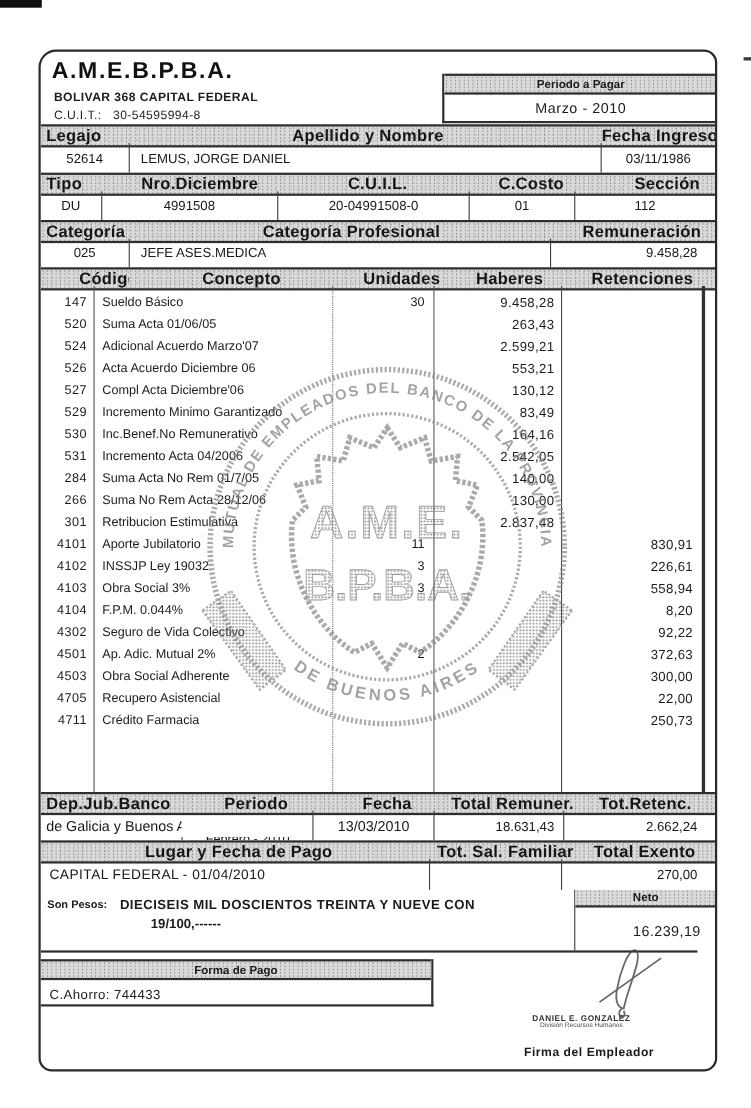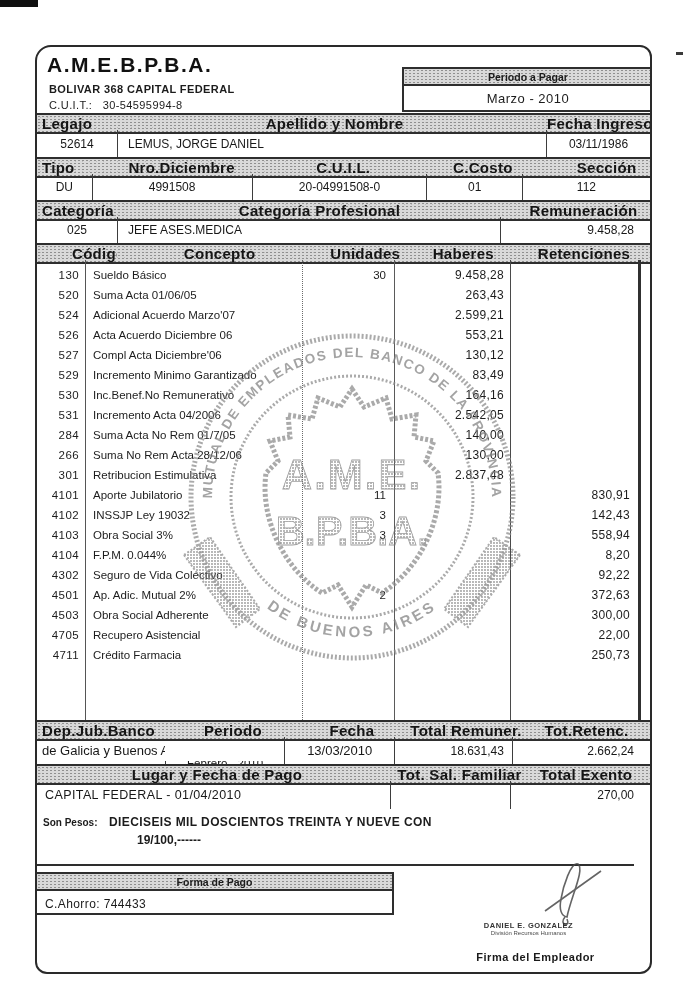--- a/index.html
+++ b/index.html
@@ -172,21 +172,21 @@
     </div>
 
     <div class="tbody">
       <div class="vline vl1"></div>
       <div class="vline vl2"></div>
       <div class="vline vl3"></div>
       <div class="vline vl4"></div>
       <div class="vline vl5"></div>
       <div>
         <div class="trow">
-          <div class="c-code">130</div>
+          <div class="c-code">147</div>
           <div class="c-concept">Sueldo Básico</div>
           <div class="c-units">30</div>
           <div class="c-hab">9.458,28</div>
           <div class="c-ret"></div>
         </div>
 
         <div class="trow">
           <div class="c-code">520</div>
           <div class="c-concept">Suma Acta 01/06/05</div>
           <div class="c-units"></div>
@@ -272,21 +272,21 @@
           <div class="c-units">11</div>
           <div class="c-hab"></div>
           <div class="c-ret">830,91</div>
         </div>
 
         <div class="trow">
           <div class="c-code">4102</div>
           <div class="c-concept">INSSJP Ley 19032</div>
           <div class="c-units">3</div>
           <div class="c-hab"></div>
-          <div class="c-ret">142,43</div>
+          <div class="c-ret">226,61</div>
         </div>
 
         <div class="trow">
           <div class="c-code">4103</div>
           <div class="c-concept">Obra Social 3%</div>
           <div class="c-units">3</div>
           <div class="c-hab"></div>
           <div class="c-ret">558,94</div>
         </div>
 
@@ -363,20 +363,24 @@
     <div class="vrow" style="top:734px;height:28px;">
       <div class="vcell wE1" style="padding-left:8px;font-size:12.5px;letter-spacing:0.4px;">CAPITAL FEDERAL - 01/04/2010</div>
       <div class="vcell ctr wE2 bl"></div>
       <div class="vcell endr wE3 bl" style="padding-right:16px;">270,00</div>
     </div>
 
     <div class="sonpesos">
       <div class="sp-label">Son Pesos:</div>
       <div class="sp-line1">DIECISEIS MIL DOSCIENTOS TREINTA Y NUEVE CON</div>
       <div class="sp-line2">19/100,------</div>
+      <div class="neto-box">
+        <div class="neto-strip">Neto</div>
+        <div class="neto-val">16.239,19</div>
+      </div>
     </div>
 
     <div class="forma-box">
       <div class="forma-strip">Forma de Pago</div>
       <div class="forma-val">C.Ahorro: 744433</div>
     </div>
 
     <div class="sig-zone">
       <svg class="sig-svg" width="110" height="70" viewBox="0 0 110 70">
         <g stroke="#4a4a4a" stroke-width="1.6" fill="none" opacity="0.85">

